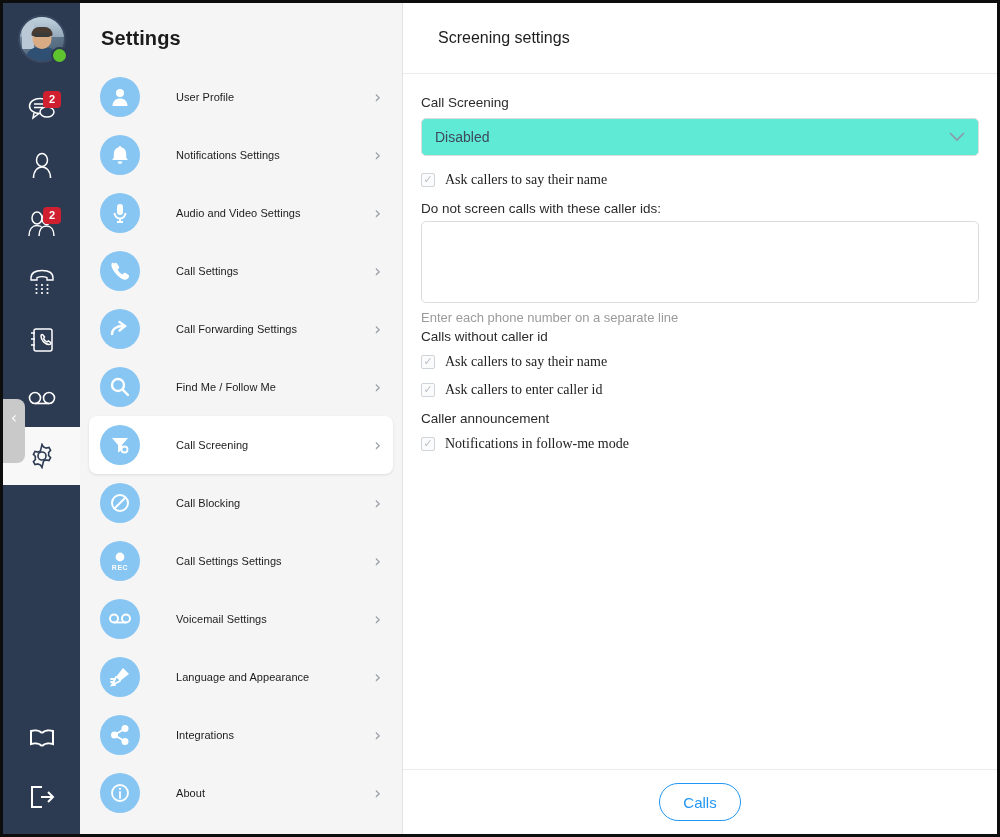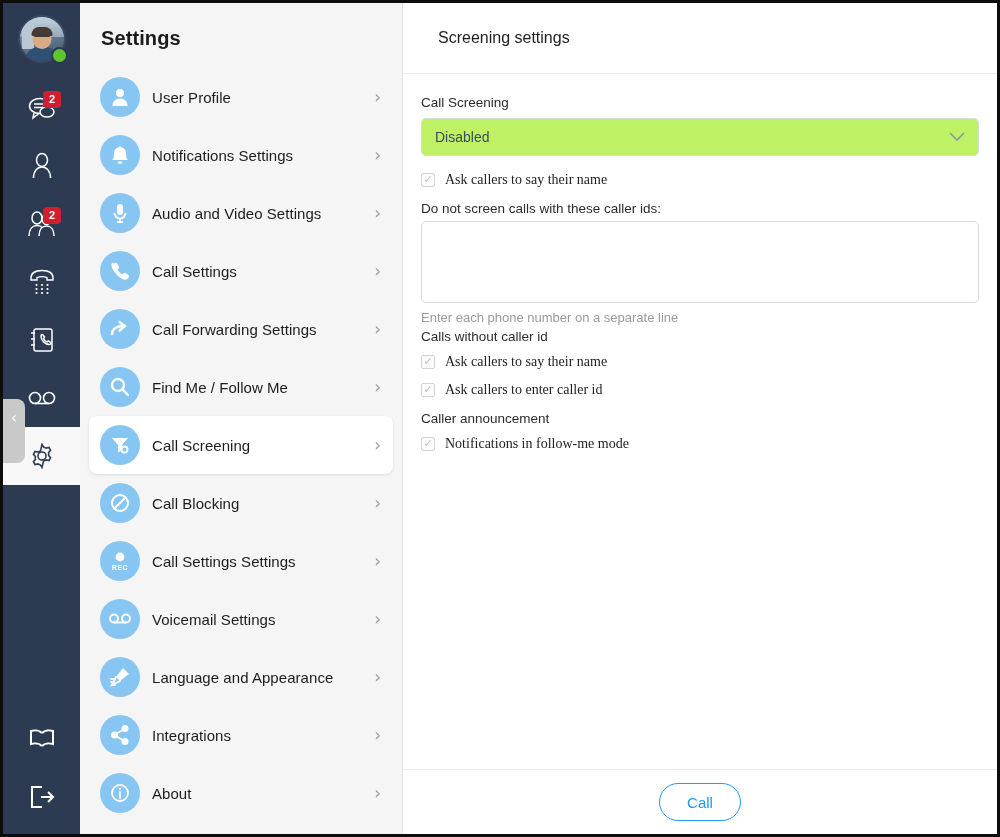--- a/index.html
+++ b/index.html
@@ -133,22 +133,22 @@
   }
   .menu-ico {
     width: 40px; height: 40px;
     border-radius: 50%;
     background: #87c6f2;
     display: flex; align-items: center; justify-content: center;
     flex: 0 0 40px;
     color: #ffffff;
   }
   .menu-label {
-    margin-left: 12px;
-    font-size: 15px;
+    margin-left: 36px;
+    font-size: 11px;
     color: #1c1c1c;
     flex: 1 1 auto;
     letter-spacing: 0.05px;
   }
   .menu-chev {
     color: #9aa0a6;
     font-size: 17px;
     font-family: "DejaVu Sans", sans-serif;
     line-height: 1;
   }
@@ -188,21 +188,21 @@
   }
   .field-label {
     font-size: 13.5px;
     color: #2b2b2b;
     margin-bottom: 8px;
   }
   .select-box {
     height: 38px;
     border: 1px solid #dcdcdc;
     border-radius: 5px;
-    background: #bef264;
+    background: #5eead4;
     display: flex;
     align-items: center;
     padding: 6px 13px;
     justify-content: space-between;
     margin-bottom: 11px;
   }
   .select-value {
     font-size: 14px;
     color: #3d4a5c;
   }
@@ -611,17 +611,17 @@
       <div class="cbrow">
         <span class="cbox">
           <span class="tick">✓</span>
         </span>
         <span class="cblabel">Notifications in follow-me mode</span>
       </div>
 
     </div>
 
     <div class="content-footer">
-      <button class="save-btn">Call</button>
+      <button class="save-btn">Calls</button>
     </div>
 
   </div>
 </div>
 
 </body></html>

